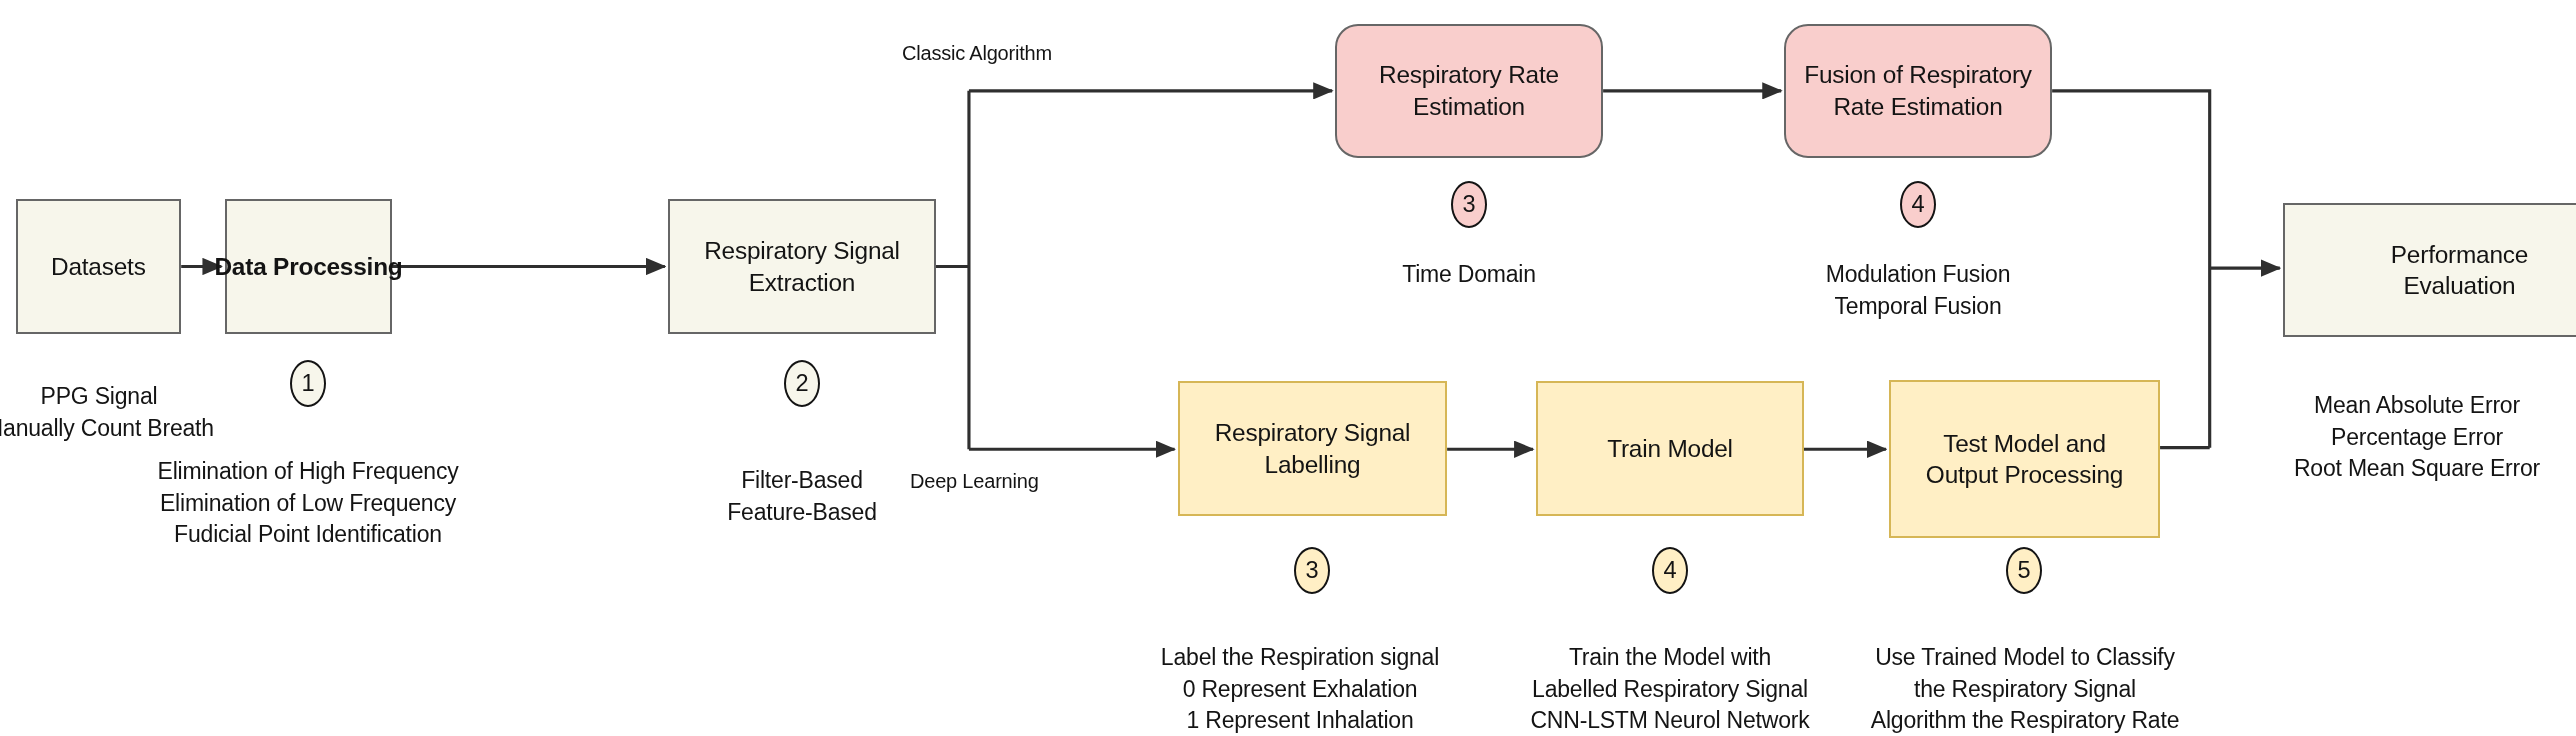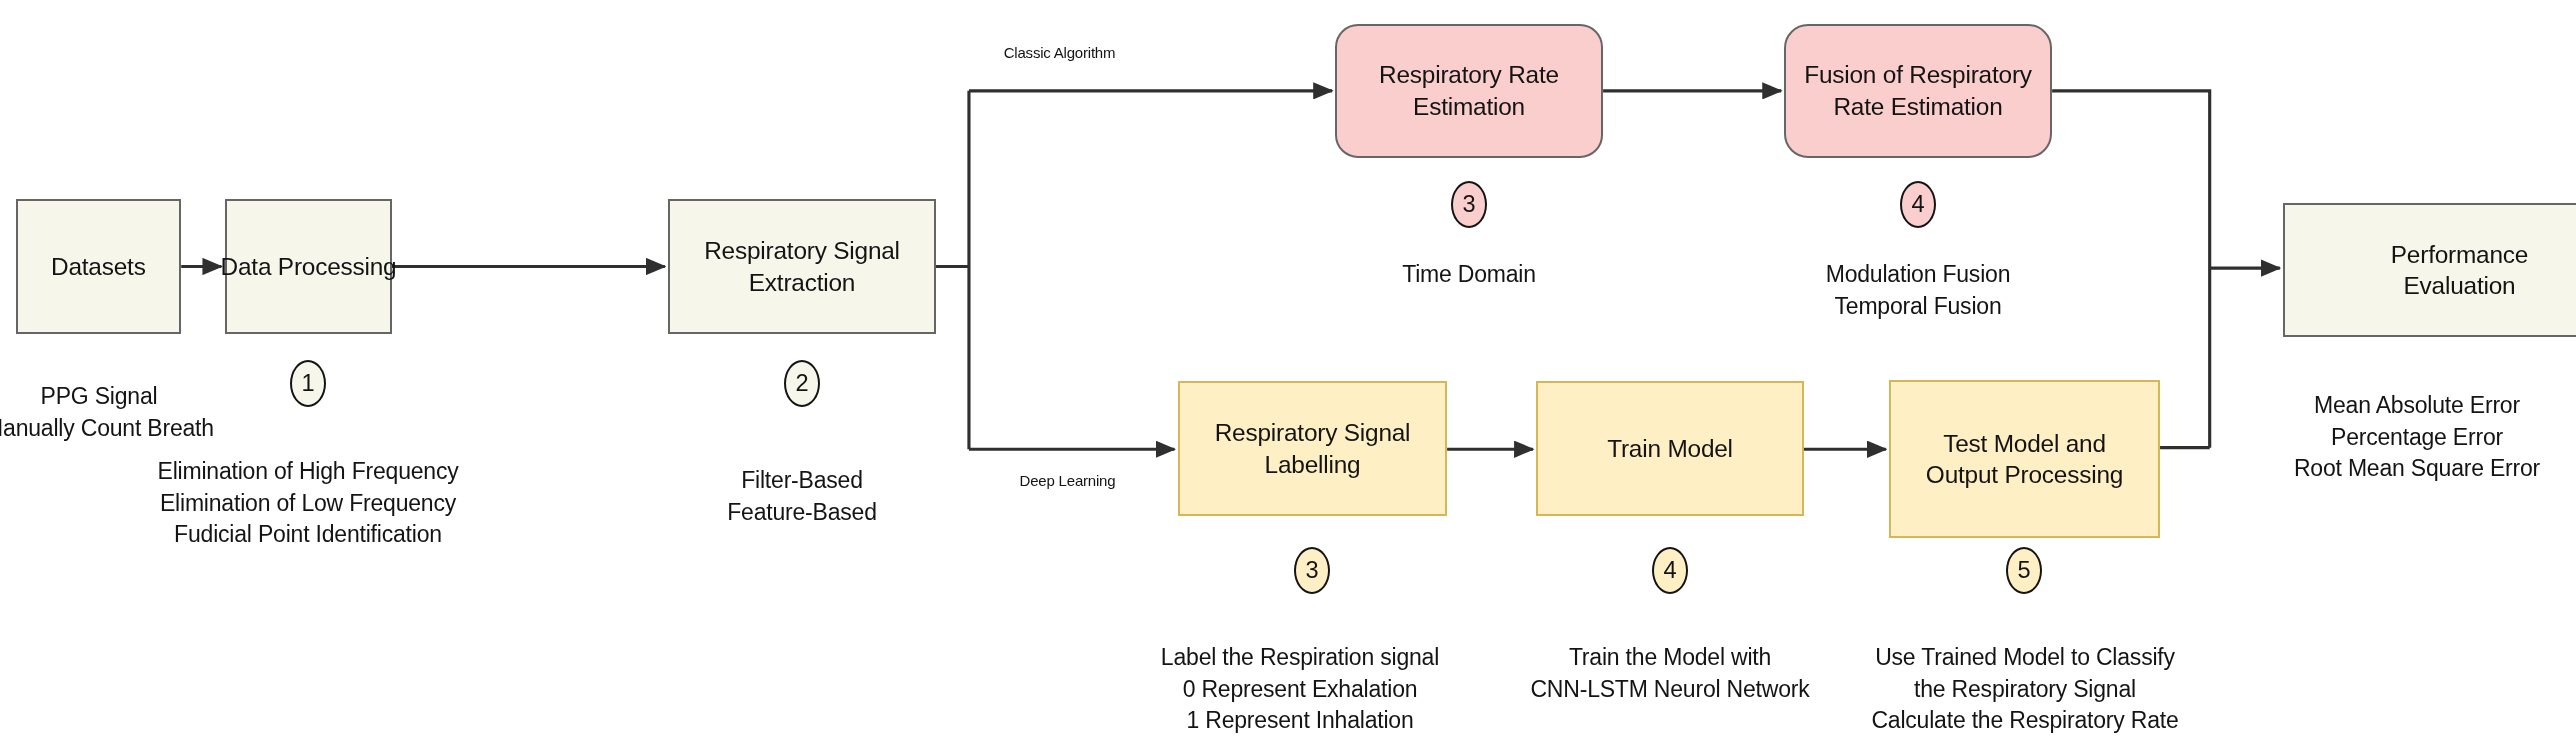--- a/index.html
+++ b/index.html
@@ -29,22 +29,22 @@
     position:absolute; width:36px; height:47px; box-sizing:border-box;
     border:2.4px solid; border-radius:50%;
     display:flex; align-items:center; justify-content:center;
     font-size:23.6px;
   }
   .ann{
     position:absolute; width:410px; text-align:center;
     font-size:23px; line-height:31.5px; white-space:nowrap;margin-top:20px;
   }
   .edge-label{
-    position:absolute; width:315px; text-align:center;
-    font-size:15px; line-height:28px; white-space:nowrap;
+    position:absolute; width:315px; 
+    font-size:20px; line-height:28px; white-space:nowrap;
   }
 </style>
 </head>
 <body>
 
 <div id="canvas">
 
   <svg id="edges" xmlns="http://www.w3.org/2000/svg" viewBox="0 0 3270 935" width="2576" height="737">
     <defs>
       <marker id="arrow" viewBox="0 0 26 22" refX="24" refY="11" markerWidth="26" markerHeight="22" markerUnits="userSpaceOnUse" orient="auto">
@@ -64,21 +64,21 @@
     <polyline class="edge" points="1837,570 1946,570" marker-end="url(#arrow)"></polyline>
     <polyline class="edge" points="2290,570 2394,570" marker-end="url(#arrow)"></polyline>
   </svg>
 
   <div class="edge-label" style="left:902px;top:39px;">Classic Algorithm</div>
   <div class="edge-label" style="left:910px;top:467px;">Deep Learning</div>
 
   <div class="node cream" style="left:15.8px;top:199px;width:165px;height:135px;">
     <div>Datasets</div>
   </div>
-  <div class="node cream" style="left:225px;top:199px;width:167px;height:135px;">
+  <div class="node cream" style="left:225px;top:199px;width:167px;height:135px;font-weight:bold;">
     <div>Data Processing</div>
   </div>
   <div class="node cream" style="left:668px;top:199px;width:268px;height:135px;">
     <div>Respiratory Signal</div>
     <div>Extraction</div>
   </div>
 
   <div class="node pink" style="left:1335px;top:23.6px;width:268px;height:134px;border-radius:23px;">
     <div>Respiratory Rate</div>
     <div>Estimation</div>
@@ -133,26 +133,27 @@
     <div>Modulation Fusion</div>
     <div>Temporal Fusion</div>
   </div>
   <div class="ann" style="left:1095px;top:622px;">
     <div>Label the Respiration signal</div>
     <div>0 Represent Exhalation</div>
     <div>1 Represent Inhalation</div>
   </div>
   <div class="ann" style="left:1465px;top:622px;">
     <div>Train the Model with</div>
+    <div>Labelled Respiratory Signal</div>
     <div>CNN-LSTM Neurol Network</div>
   </div>
   <div class="ann" style="left:1820px;top:622px;">
     <div>Use Trained Model to Classify</div>
     <div>the Respiratory Signal</div>
-    <div>Calculate the Respiratory Rate</div>
+    <div>Algorithm the Respiratory Rate</div>
   </div>
   <div class="ann" style="left:2212px;top:370px;">
     <div>Mean Absolute Error</div>
     <div>Percentage Error</div>
     <div>Root Mean Square Error</div>
   </div>
 
 </div>
 
 

